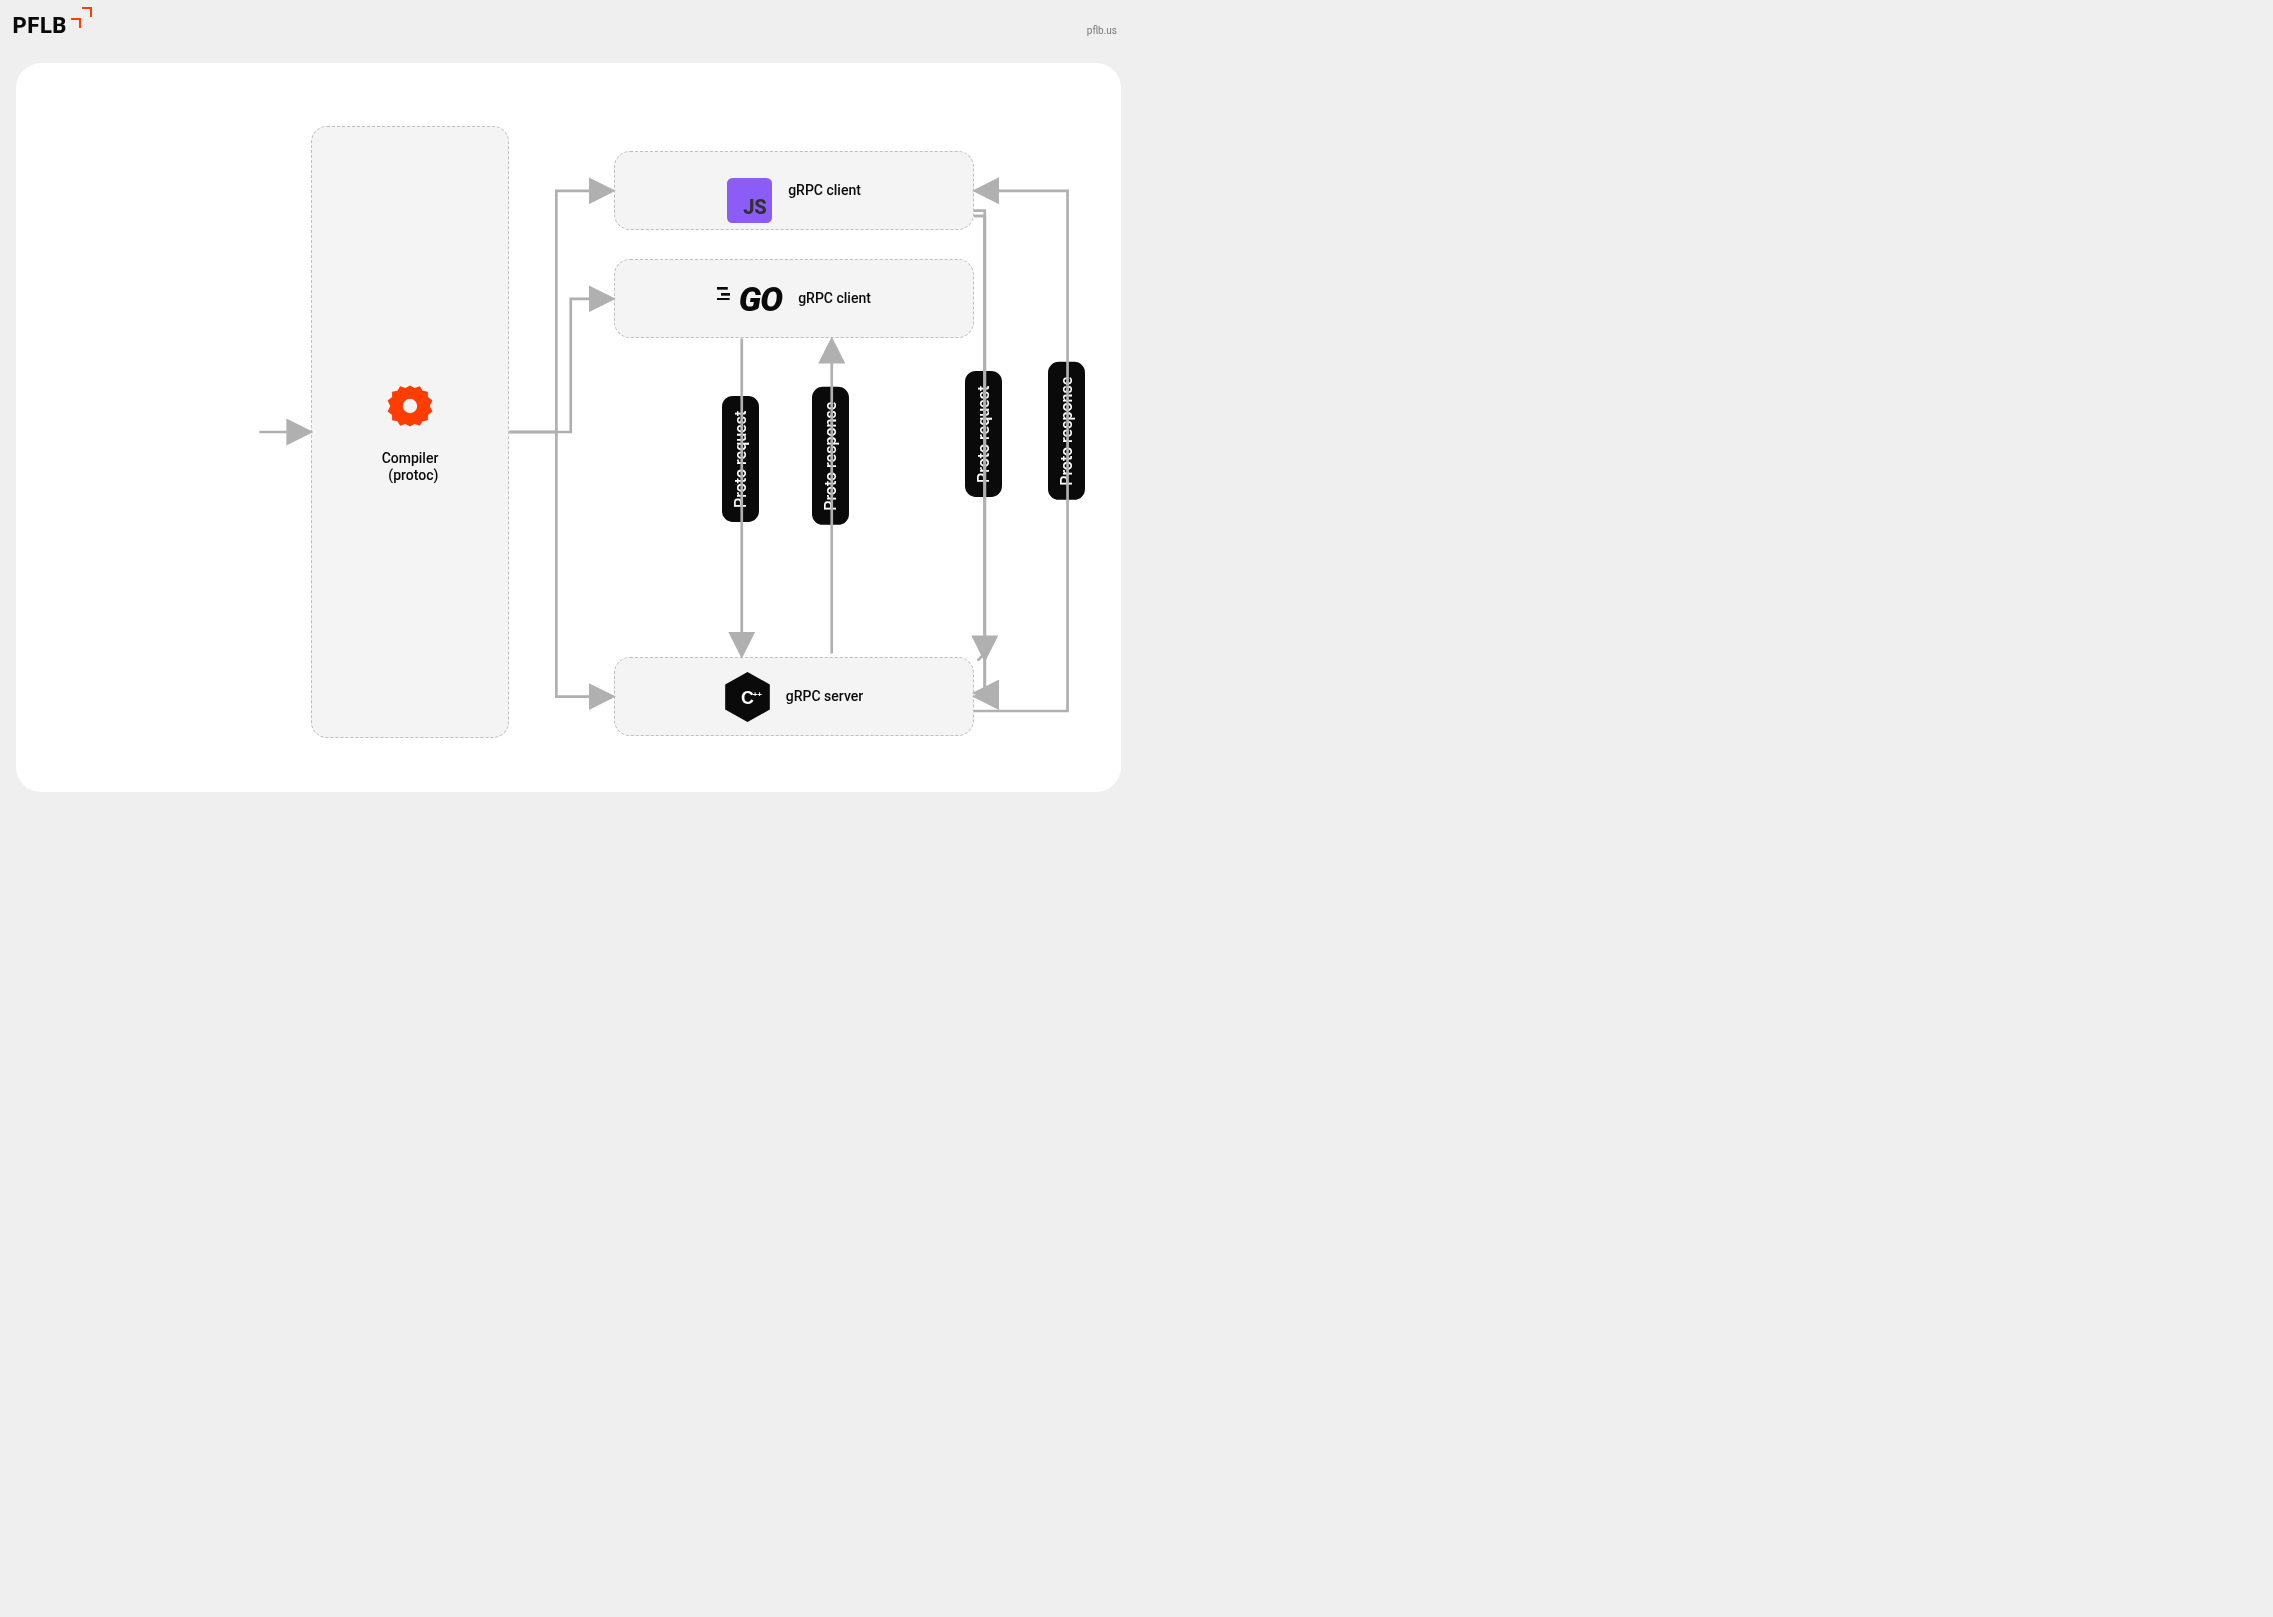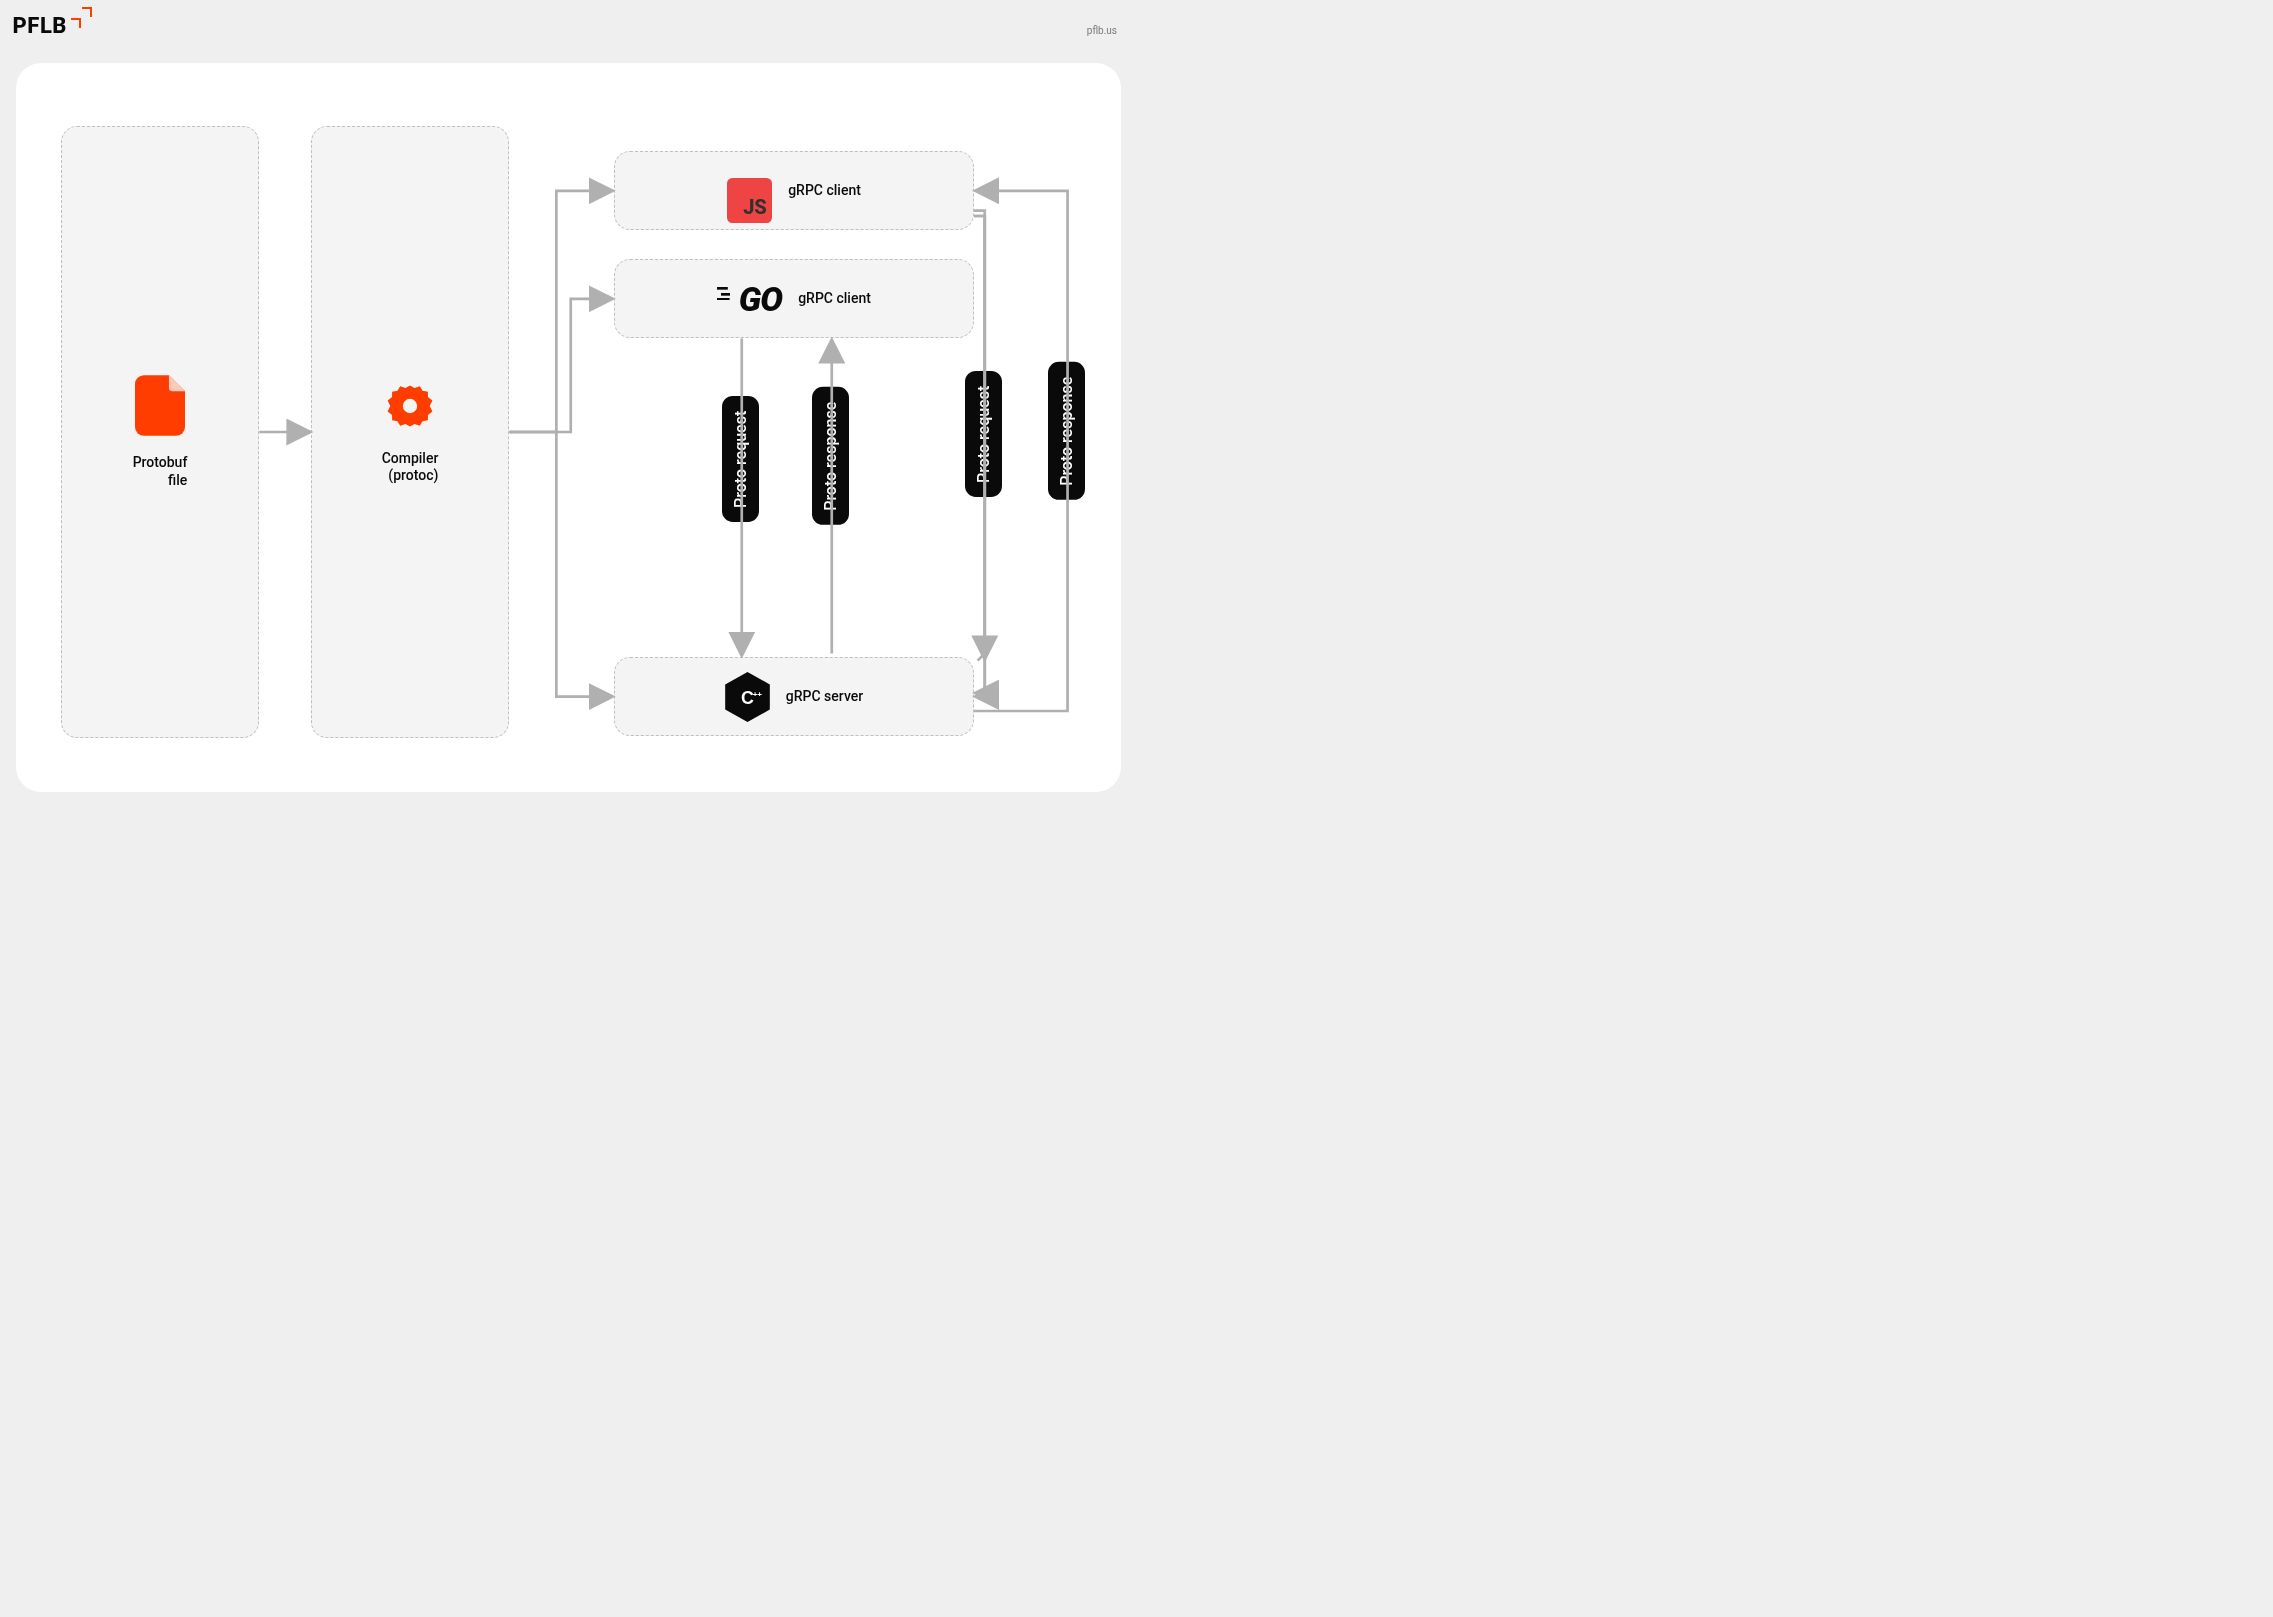--- a/index.html
+++ b/index.html
@@ -91,21 +91,21 @@
   .file-icon svg { width: 100%; height: 100%; }
   
   .gear-icon {
     width: 52px; height: 52px;
     margin-bottom: 18px;
   }
   .gear-icon svg { width: 100%; height: 100%; }
   
   .js-badge {
     width: 45px; height: 45px;
-    background: #ef4444;
+    background: #8b5cf6;
     border-radius: 5.4px;
     display: flex;
     align-items: flex-end;
     justify-content: flex-end;
     padding: 3.6px 5.4px;
     font-weight: 800;
     font-size: 20px;
     color: #303030;
     margin-top: 20px;
   }
@@ -161,30 +161,20 @@
 <body>
 
 <div class="logo">
   <span>PFLB</span>
   <span class="logo-mark"></span>
 </div>
 <div class="url">pflb.us</div>
 
 <div class="canvas">
 
-  <div class="node" style="left:45px; top:63px; width:198px; height:612px;">
-    <div class="file-icon">
-      <svg viewBox="0 0 56 68">
-        <path d="M10 0 H38 L56 18 V58 a10 10 0 0 1 -10 10 H10 a10 10 0 0 1 -10 -10 V10 a10 10 0 0 1 10 -10 Z" fill="#FF3D00"></path>
-        <path d="M38 0 V14 a4 4 0 0 0 4 4 H56 Z" fill="#FFC9B8"></path>
-      </svg>
-    </div>
-    <div class="node-label" style="white-space:pre-line;">Protobuf
-file</div>
-  </div>
 
   <div class="node" style="left:295px; top:63px; width:198px; height:612px;">
     <div class="gear-icon">
       <svg viewBox="0 0 58 58">
         <path fill="#FF3D00" d="M29 6 l5 3 6-2 3 5 6 1 0 6 5 4-3 6 3 6-5 4 0 6-6 1-3 5-6-2-5 3-5-3-6 2-3-5-6-1 0-6-5-4 3-6-3-6 5-4 0-6 6-1 3-5 6 2z"></path>
         <circle cx="29" cy="29" r="8" fill="#F4F4F4"></circle>
       </svg>
     </div>
     <div class="node-label" style="white-space:pre-line;">Compiler
 (protoc)</div>

